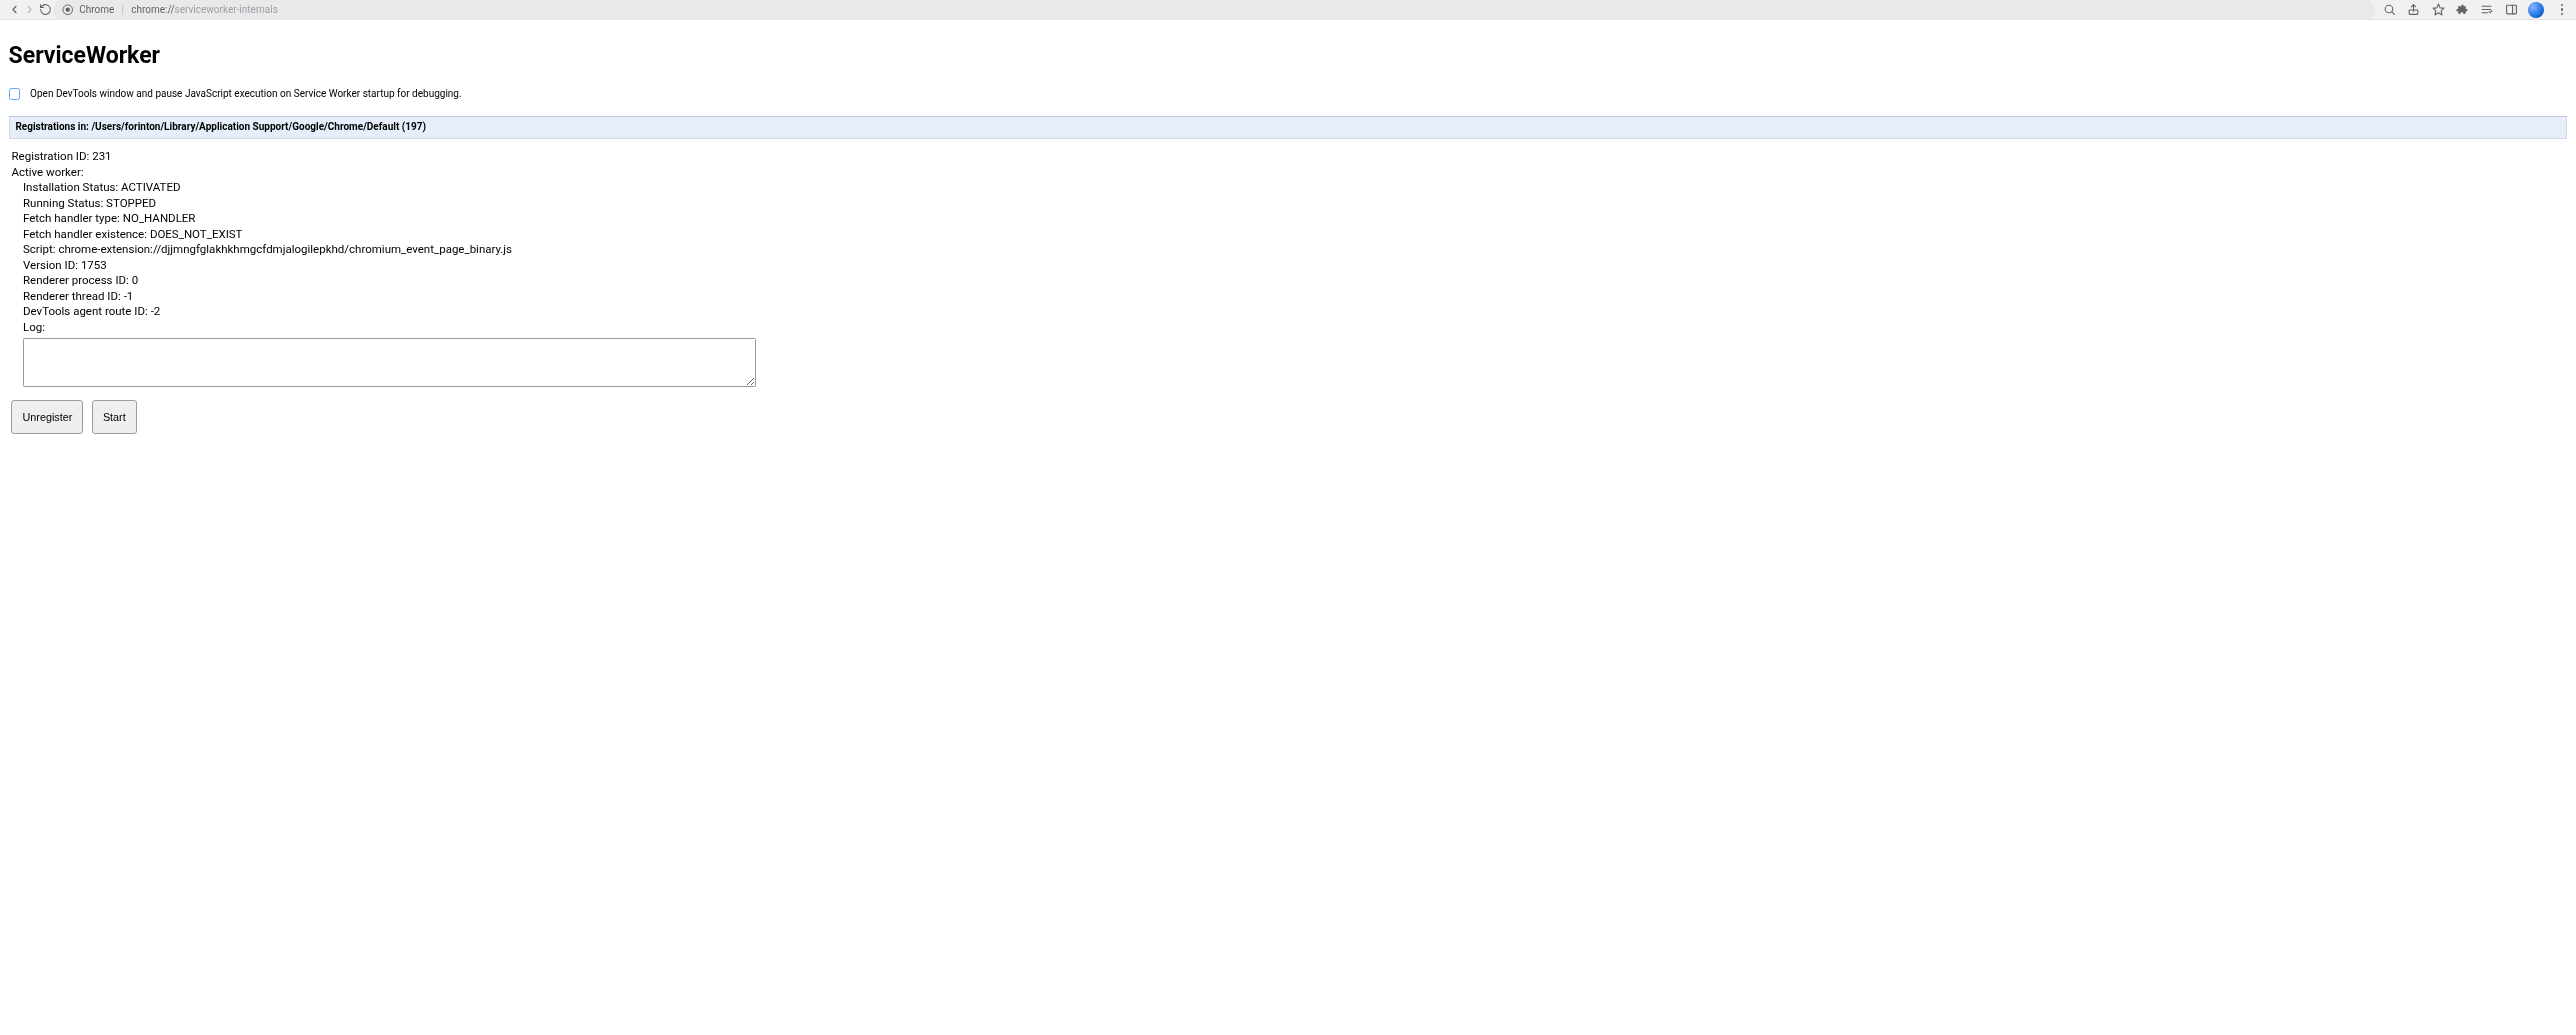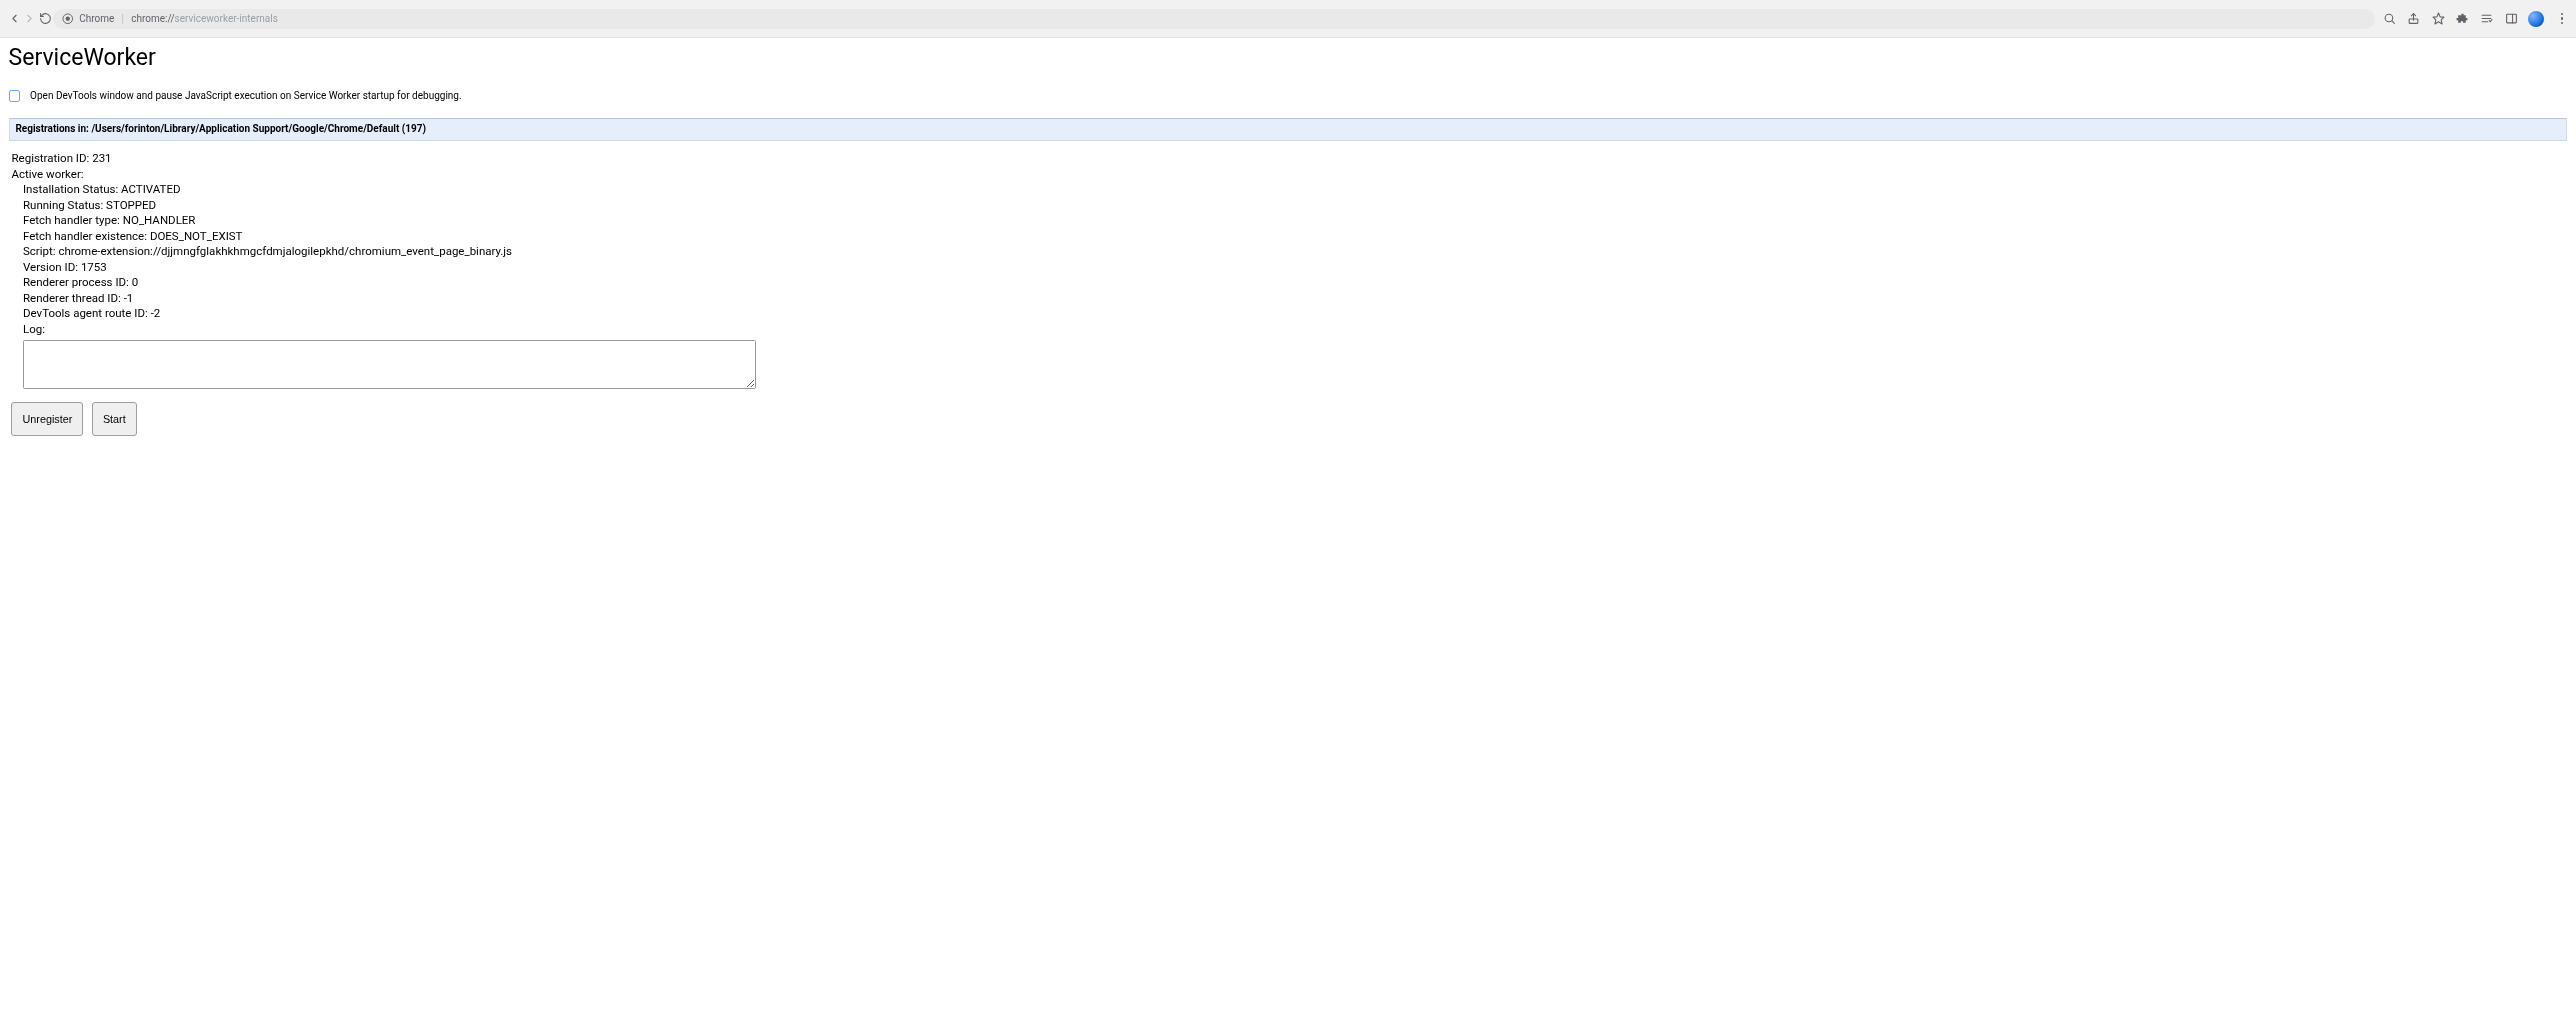--- a/index.html
+++ b/index.html
@@ -1,20 +1,20 @@
 <!DOCTYPE html>
 <html style="font-size:11.5px"><head>
 <meta charset="utf-8">
 <style>
   * { box-sizing: border-box; }
   body { margin: 0; font-family: -apple-system, BlinkMacSystemFont, "Segoe UI", Roboto, Arial, sans-serif; background: #fff; color: #000; }
   
   .toolbar {
     display: flex; align-items: center; gap: 1px;
-    height: 38px; padding: 0 7.2px;
+    height: 20px; padding: 0 7.2px;
     background: #f1f1f2; border-bottom: 0.7px solid #e3e3e3;
   }
   .tb-icon { width: 14.4px; height: 14.4px; display: flex; align-items: center; justify-content: center; color: #5f6368; cursor: pointer; }
   .tb-icon.disabled { color: #b9b9b9; cursor: default; }
   .tb-icon svg { width: 13px; height: 13px; fill: none; stroke: currentColor; stroke-width: 2; stroke-linecap: round; stroke-linejoin: round; }
   .tb-icon.solid svg { fill: currentColor; stroke: none; }
   .addr {
     flex: 1; height: 20px; background: #e9e9ea; border-radius: 10px;
     display: flex; align-items: center; padding: 0 8.6px; gap: 5.8px;
     font-size: 10px; color: #202124; min-width: 0;
@@ -25,21 +25,21 @@
   .addr .sep { color: #b9b9b9; margin: 0 1.4px; }
   .addr .url-scheme { color: #5f6368; }
   .addr .url-path   { color: #9aa0a6; }
   .tb-right { display: flex; align-items: center; gap: 10px; margin-left: 5.8px; }
   .avatar { width: 16px; height: 16px; border-radius: 50%; background: radial-gradient(circle at 30% 30%, #8ab4f8, #1a73e8 60%, #0b2e55); }
   .dots { display: flex; flex-direction: column; gap: 2.2px; }
   .dots span { width: 2.2px; height: 2.2px; background: #5f6368; border-radius: 50%; }
 
   
   .page { padding: 5.8px 8.6px 29px; font-size: 11.5px; line-height: 1.25; }
-  h1 { font-size: 23px; font-weight: 400; margin: 0 0 17px; }
+  h1 { font-size: 23px; font-weight: 700; margin: 16px 0 17px; }
   .opt-row { display: flex; align-items: center; gap: 10px; margin: 4.3px 0 16px; font-size: 10px; }
   .chk { width: 11.5px; height: 11.5px; border: 1.4px solid #6aa3ff; border-radius: 2.2px; background: #fff; cursor: pointer; }
   .reg-header {
     background: #e6eefc; border: 0.7px solid #cfd8e3; border-top-color: #bcc7d6;
     padding: 4.3px 5.8px; font-weight: 700; font-size: 10px;
   }
   .reg-body { padding: 10px 2.9px 0; font-size: 11.5px; line-height: 1.35; }
   .scope-link { color: #4f6df5; margin-bottom: 1.4px; }
   .kv { white-space: nowrap; }
   .indent { margin-left: 11.5px; }

